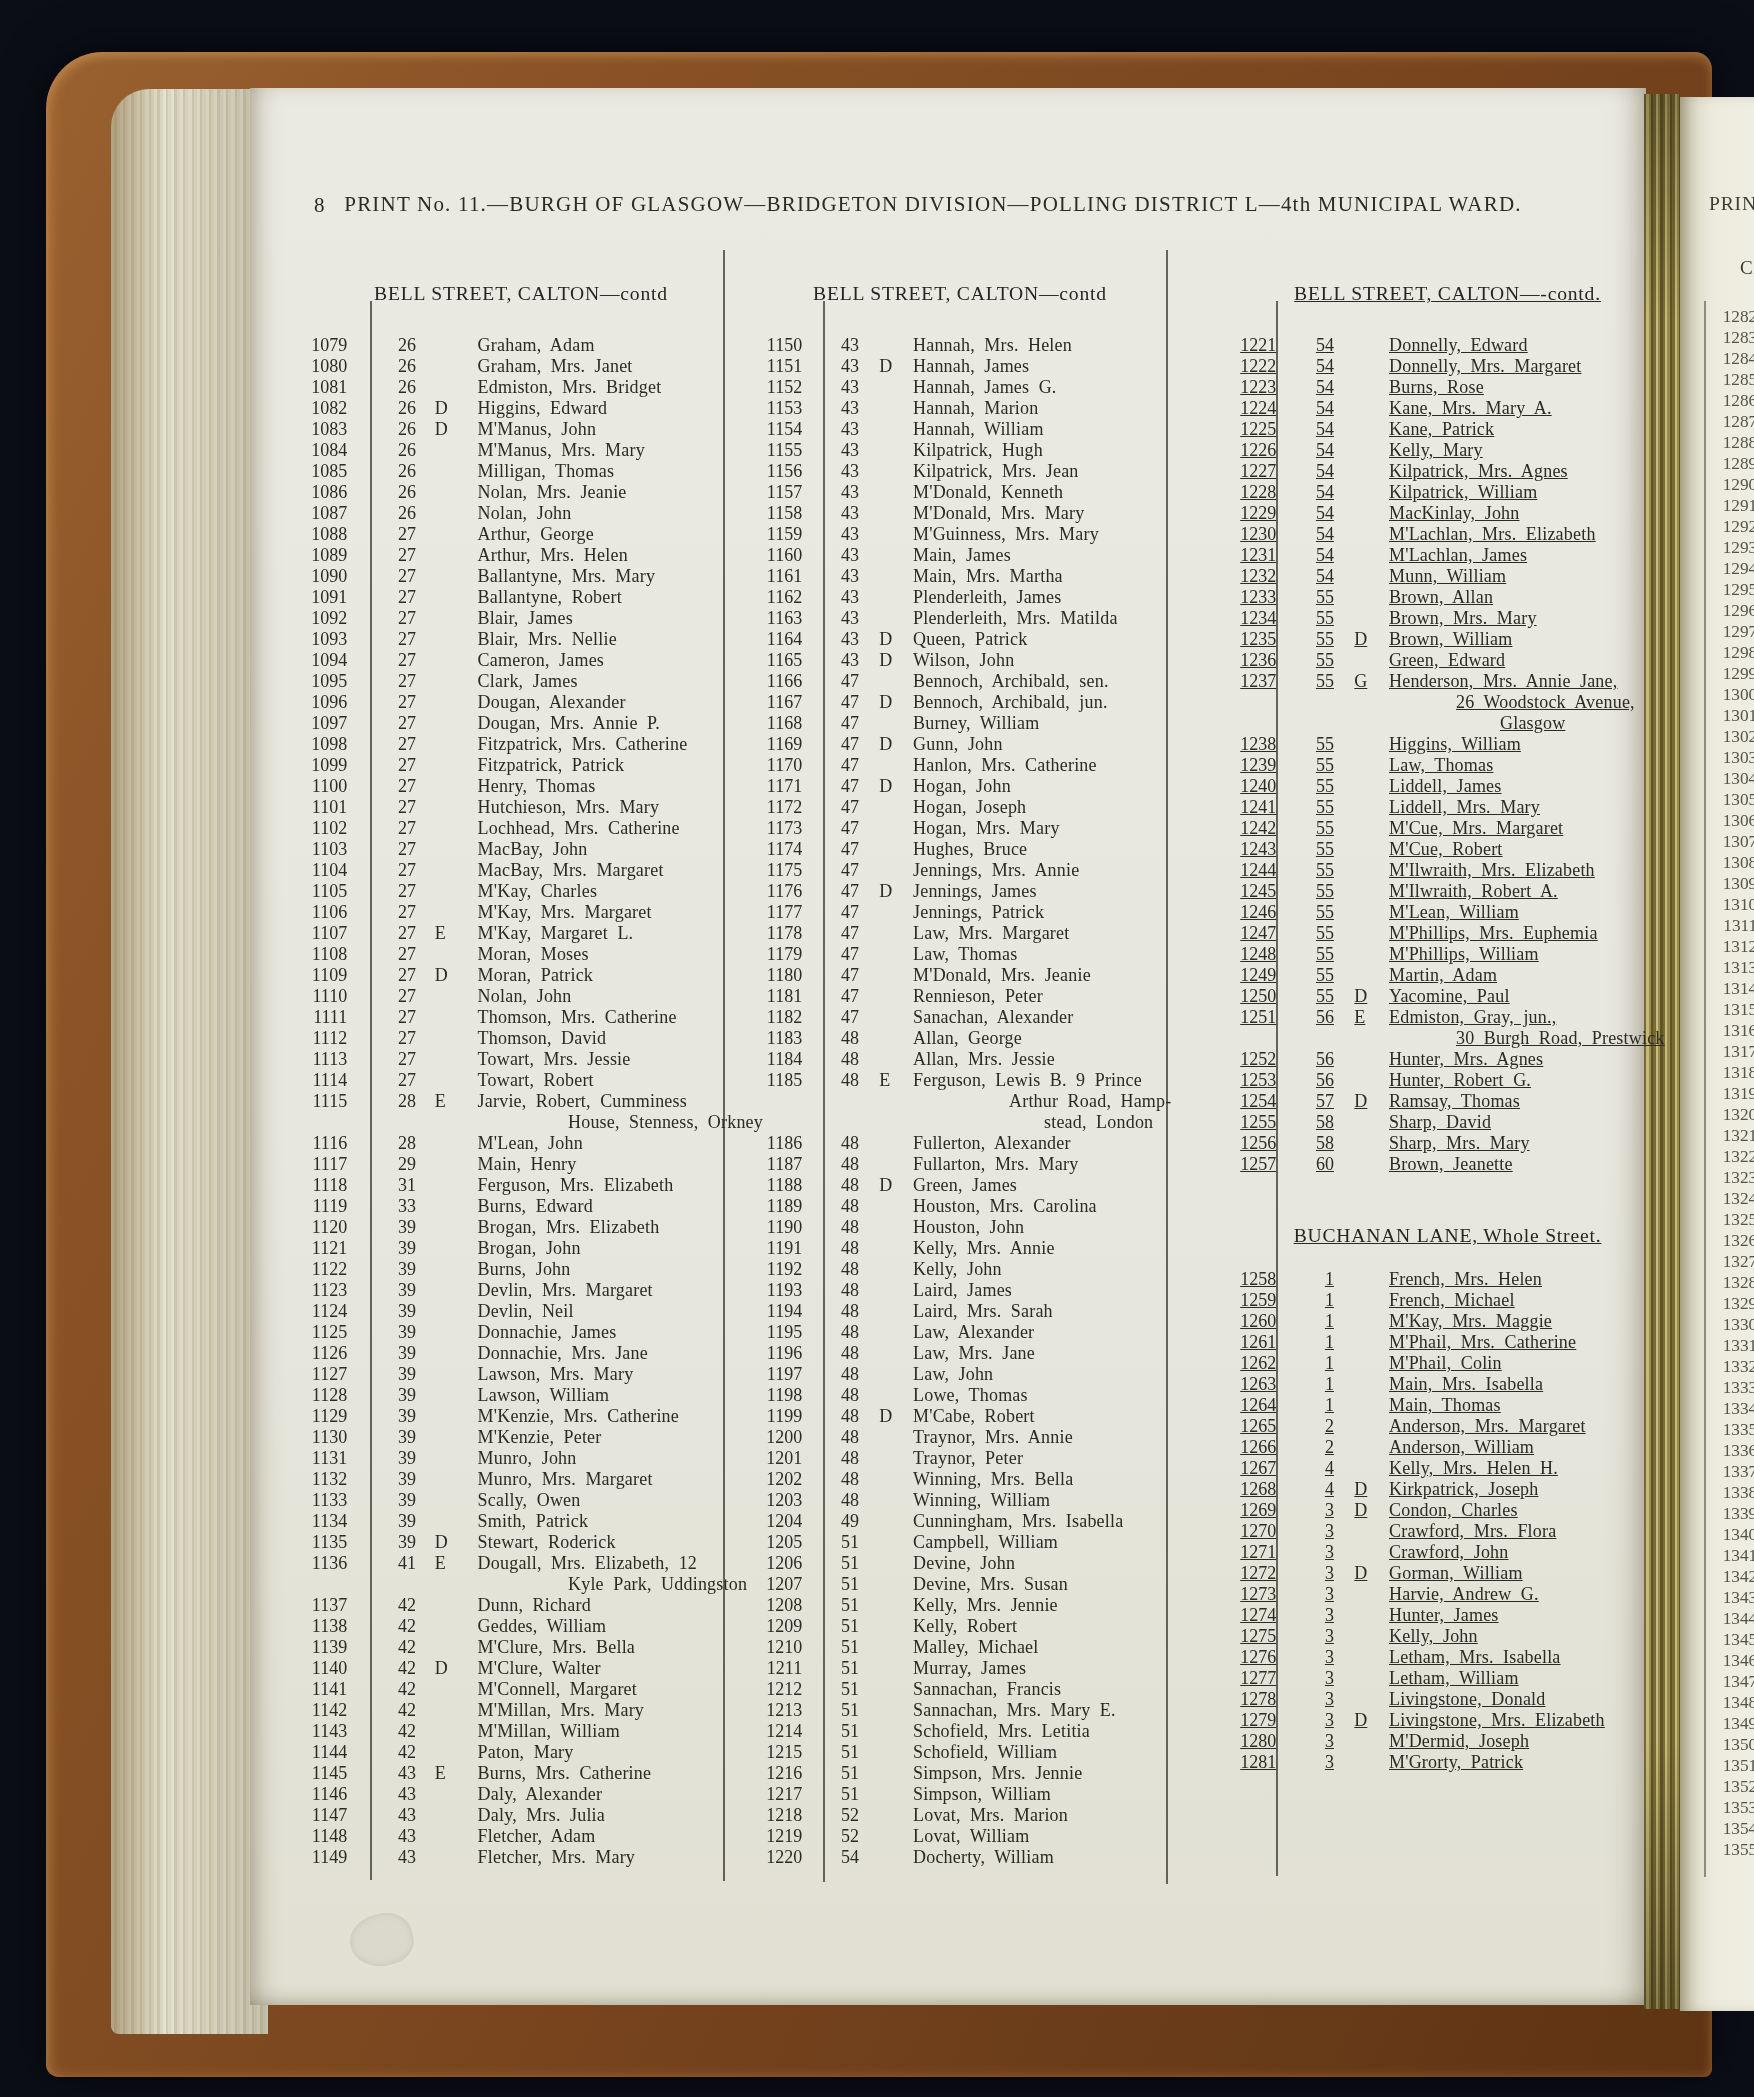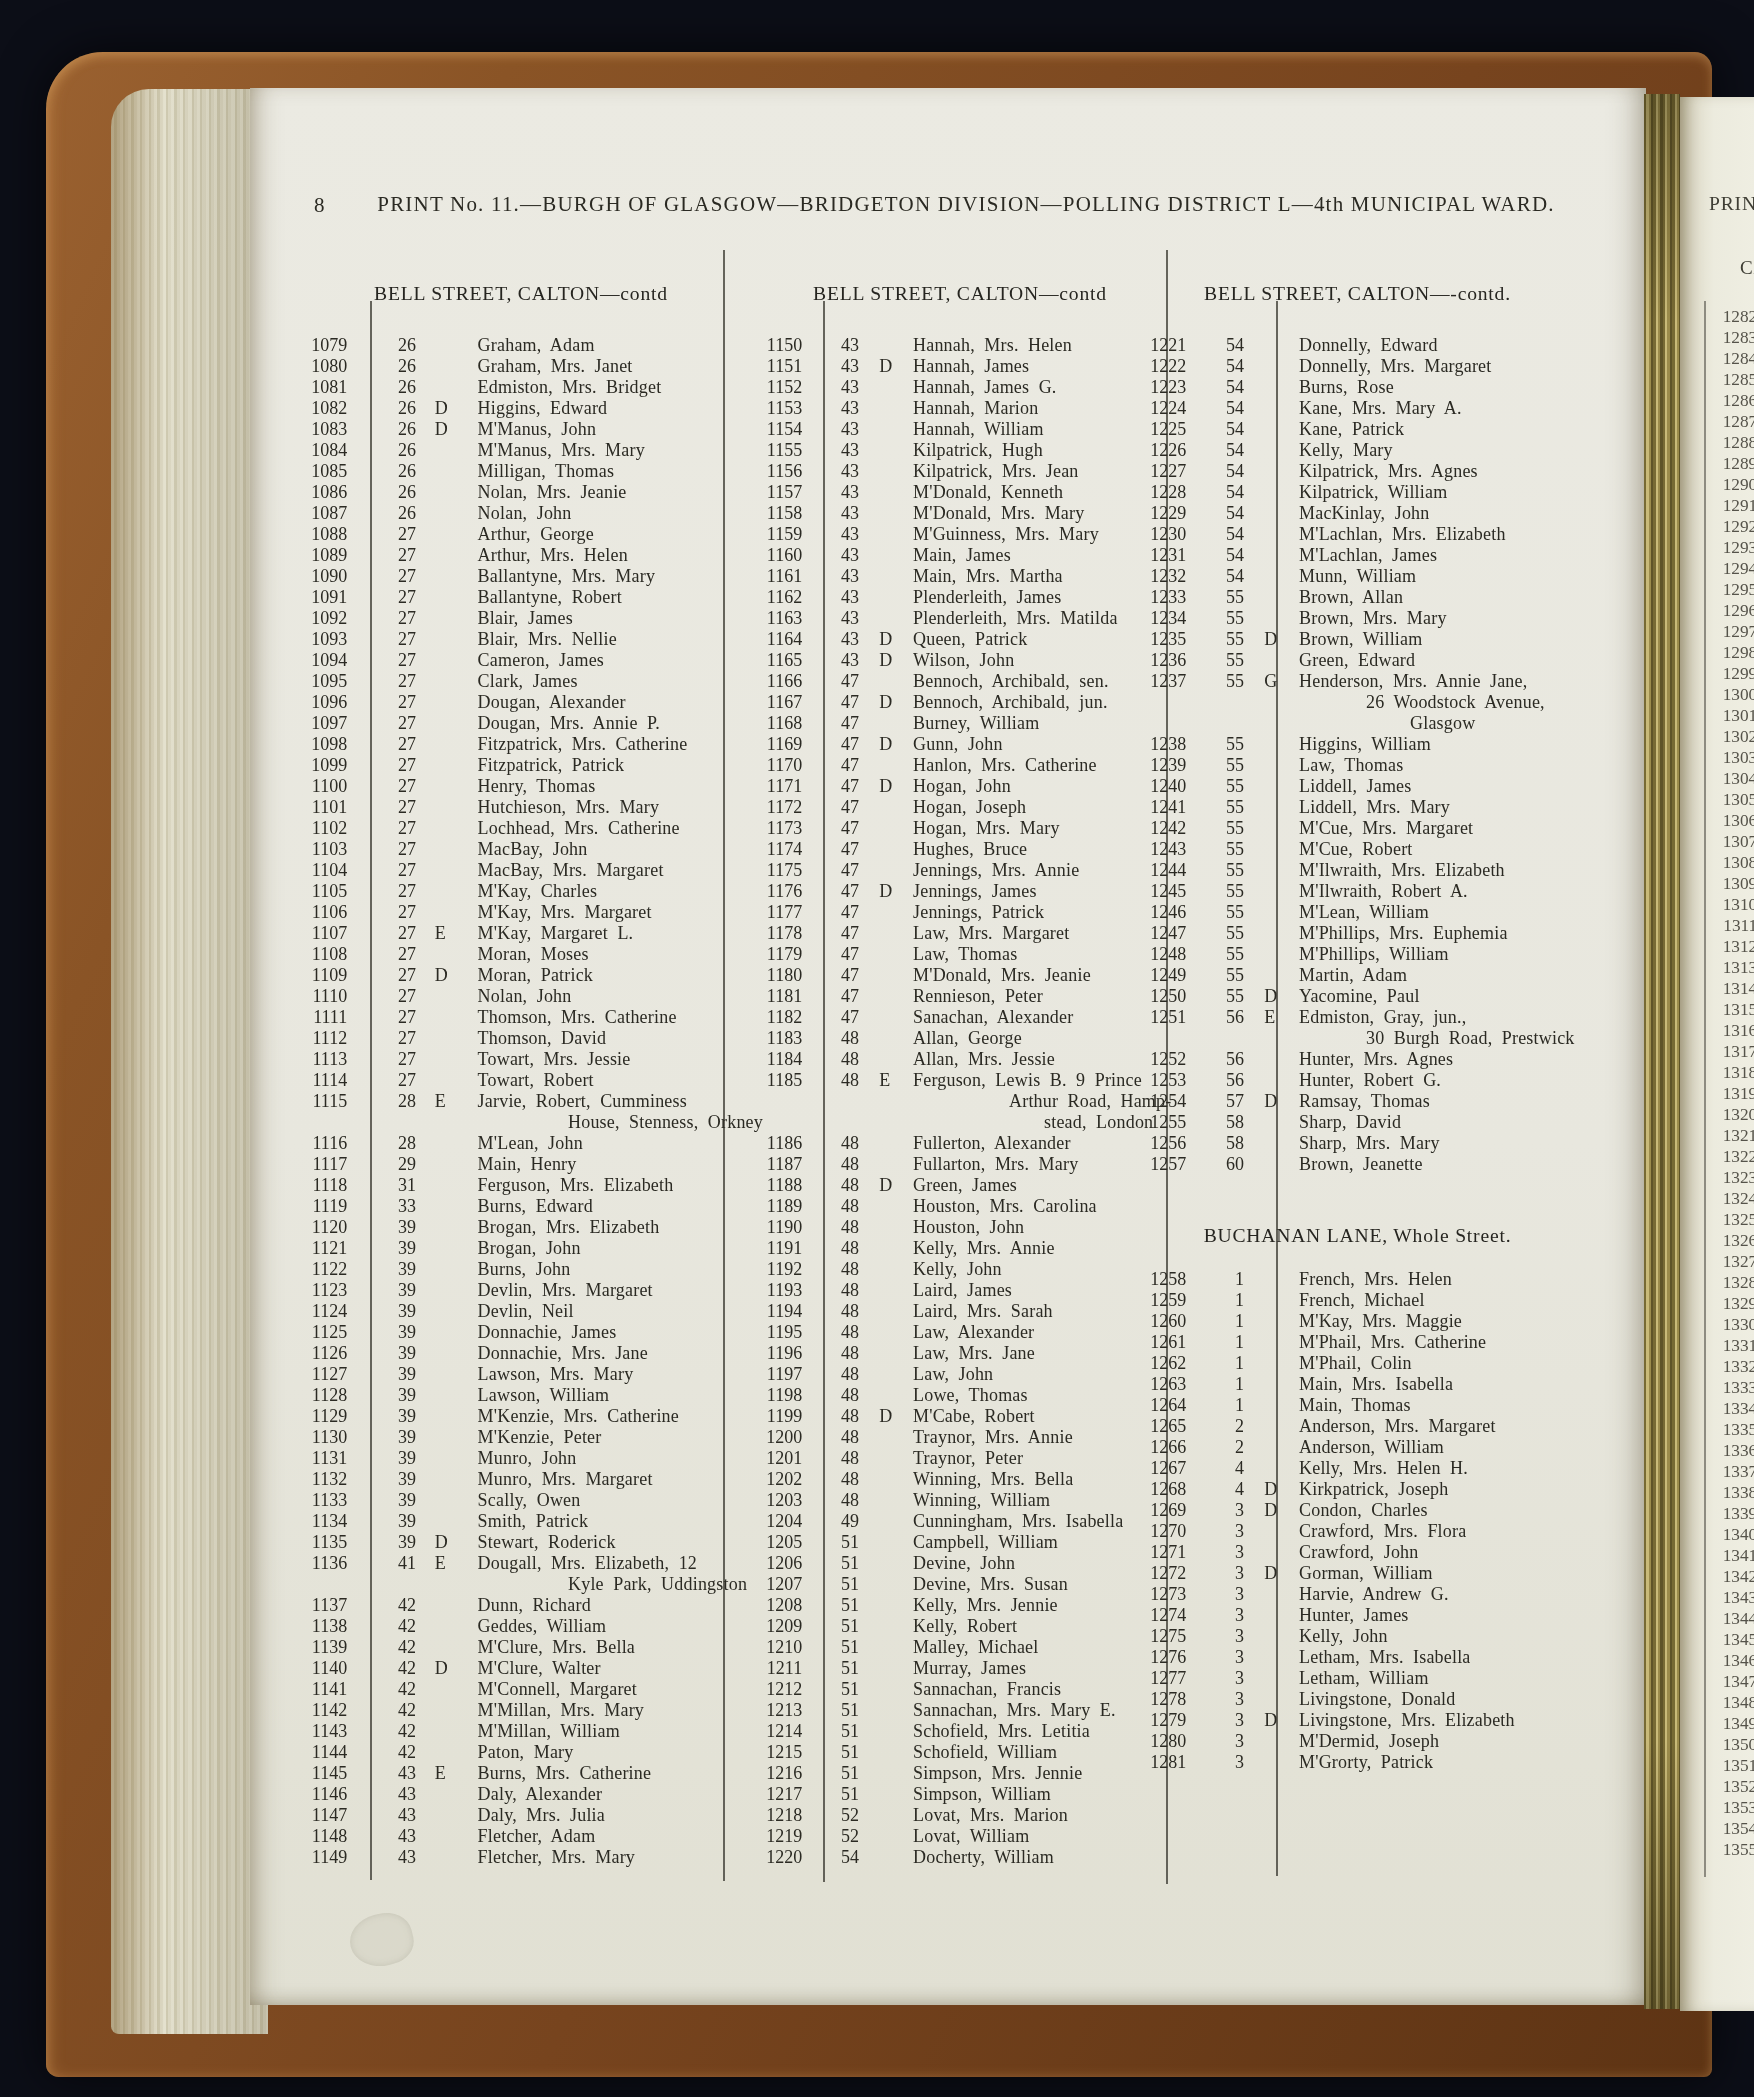--- a/index.html
+++ b/index.html
@@ -27,26 +27,26 @@
          background:linear-gradient(90deg,#d8d4c0 0%,#ecebde 45%,#efeee2 100%);
          box-shadow:inset 12.6px 0 15.7px -7.8px rgba(95,82,45,.55);}
   .rule{position:absolute;width:1.6px;background:var(--rule,#44423a);opacity:.8;}
   #r-a1{left:370px;top:301px;height:1579px;}
   #r-b {left:723px;top:250px;height:1631px;}
   #r-a2{left:823px;top:301px;height:1581px;}
   #r-c {left:1166px;top:250px;height:1634px;}
   #r-a3{left:1276px;top:301px;height:1575px;}
   #r-d {left:1704px;top:301px;height:1576px;opacity:.55;}
   .page-number{position:absolute;left:314px;top:193px;font-size:21px;color:var(--ink,#2b2a23);}
-  .main-header{position:absolute;left:275px;top:192px;width:1382px;text-align:center;
+  .main-header{position:absolute;left:242px;top:192px;width:1382px;text-align:center;
          font-size:21px;letter-spacing:1.2px;white-space:nowrap;color:var(--ink,#2b2a23);}
   .col{position:absolute;top:259px;color:var(--ink,#2b2a23);}
   .c0{left:302px;width:438px;}
   .c1{left:756px;width:408px;}
-  .c2{left:1141px;width:433px;}
+  .c2{left:1231px;width:433px;text-decoration:underline;}
   .colhead{margin:0 0 31px 0;text-align:center;font-size:19.6px;letter-spacing:0.8px;white-space:nowrap;color:#262520;}
   .colhead .hl{height:21px;line-height:21px;margin-top:24px;}
   .c2 .colhead.h1{margin:50px 0 23px 0;}
   .c2 .colhead.h2{margin:34px 0 26px 0;}
   .row{display:grid;height:21px;line-height:21px;font-size:18px;white-space:nowrap;}
   .c0 .row{grid-template-columns:57px 60px 39px 1fr;}
   .c1 .row{grid-template-columns:58px 48px 37px 1fr;}
   .c2 .row{grid-template-columns:57px 49px 37px 1fr;}
   .vno{text-align:right;padding-right:11.8px;}
   .house{text-align:right;padding-right:3.1px;}

